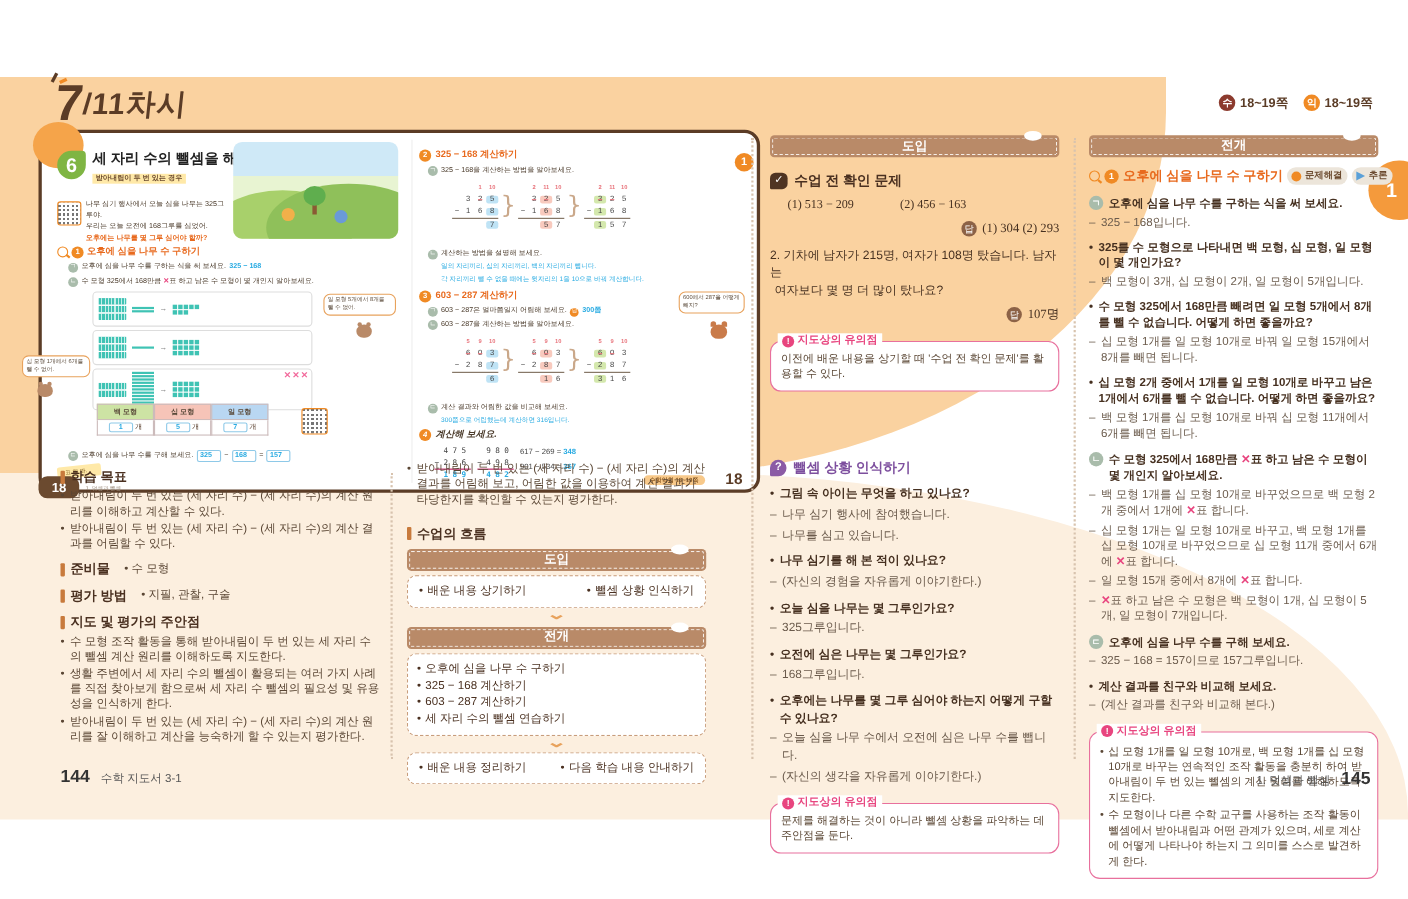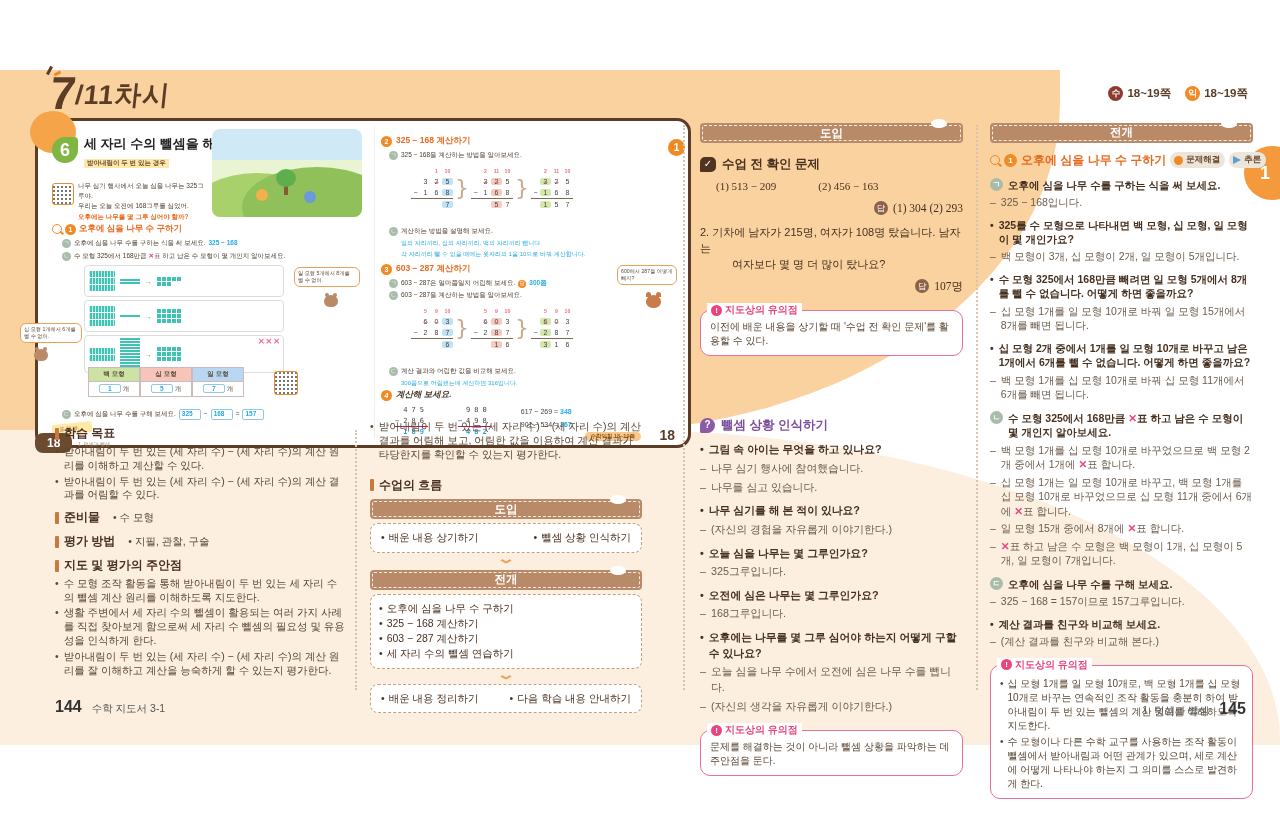--- a/index.html
+++ b/index.html
@@ -571,21 +571,21 @@
         <div style="display:flex;gap:3px;">
           <span class="mk-mini">ㄷ</span>
           <span>계산 결과와 어림한 값을 비교해 보세요.</span>
         </div>
         <div class="ansb" style="margin-left:12px;">300쯤으로 어림했는데 계산하면 316입니다.</div>
       </div>
       <div class="sec19" style="left:6px;top:262px;font-style:italic;">
         <span class="ncirc nc10">4</span>
         <span class="actt" style="color:#4a3a2a;">계산해 보세요.</span>
       </div>
-      <div class="ln19" style="left:20px;top:278px;gap:30px;">
+      <div class="ln19" style="left:20px;top:278px;gap:6px;">
         <div class="vprob">
           <div style="letter-spacing:4px;">&nbsp;<span>475</span></div>
           <div style="letter-spacing:4px;">−<span>286</span></div>
           <div class="r3" style="letter-spacing:4px;">&nbsp;<span>189</span></div>
         </div>
         <div class="vprob">
           <div style="letter-spacing:4px;">&nbsp;<span>980</span></div>
           <div style="letter-spacing:4px;">−<span>498</span></div>
           <div class="r3" style="letter-spacing:4px;">&nbsp;<span>482</span></div>
         </div>
@@ -717,21 +717,21 @@
         <span>(1) 513 − 209</span>
         <span>(2) 456 − 163</span>
       </div>
       <div class="ansrow">
         <span class="dap">답</span>
         <span>(1) 304    (2) 293</span>
       </div>
     </div>
     <div class="prob" style="margin-top:8px;">
       <div>2. 기차에 남자가 215명, 여자가 108명 탔습니다. 남자는</div>
-      <div style="margin-left:32px;">여자보다 몇 명 더 많이 탔나요?</div>
+      <div style="margin-left:4px;">여자보다 몇 명 더 많이 탔나요?</div>
       <div class="ansrow">
         <span class="dap">답</span>
         <span>107명</span>
       </div>
     </div>
     <div class="note">
       <span class="note-title">
           <span class="bang">!</span>
         <span>지도상의 유의점</span>
         </span>

